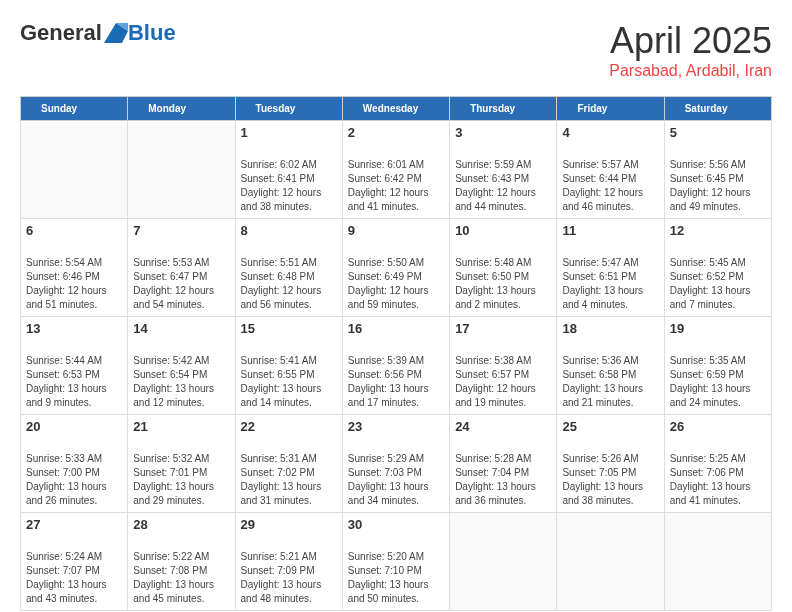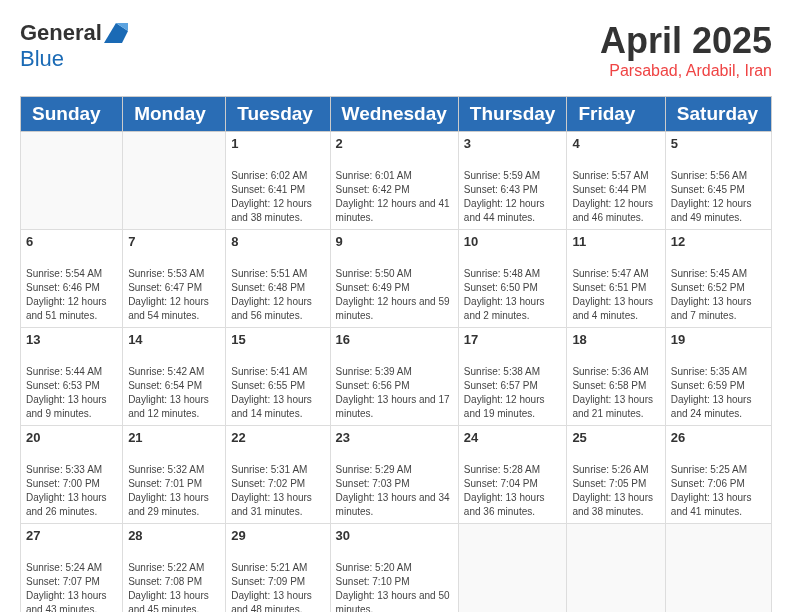--- a/index.html
+++ b/index.html
@@ -11,65 +11,65 @@
       padding: 20px;
     }
     .header {
       display: flex;
       justify-content: space-between;
       align-items: flex-start;
       margin-bottom: 16px;
     }
     .logo {
       display: flex;
-      flex-direction: column;
+      flex-direction: row;
       align-items: flex-start;
     }
     .logo-text {
       display: flex;
       align-items: center;
     }
     .logo-general {
       font-size: 22px;
       font-weight: bold;
       color: #333;
     }
     .logo-blue {
       font-size: 22px;
-      font-weight: normal;
+      font-weight: bold;
       color: #1a6ab5;
     }
     .logo-icon {
       width: 24px;
       height: 20px;
       margin-left: 2px;
     }
     .title-block {
       text-align: right;
     }
     .month-title {
       font-size: 36px;
-      font-weight: bold;
+      font-weight: normal;
       color: #333;
     }
     .location-title {
       font-size: 16px;
       color: #ef4444;
     }
     .calendar {
       width: 100%;
       border-collapse: collapse;
       border: 1px solid #ccc;
     }
     .calendar th {
       background: #2a6db5;
       color: #fff;
-      font-size: 19px;
+      font-size: 10px;
       font-weight: bold;
-      padding: 6px 11px;
+      padding: 6px 20px;
       text-align: left;
       border: 1px solid #ccc;
     }
     .calendar td {
       vertical-align: top;
       border: 1px solid #ddd;
       padding: 4px 5px;
       width: 107px;
       min-height: 85px;
       font-size: 10.5px;

